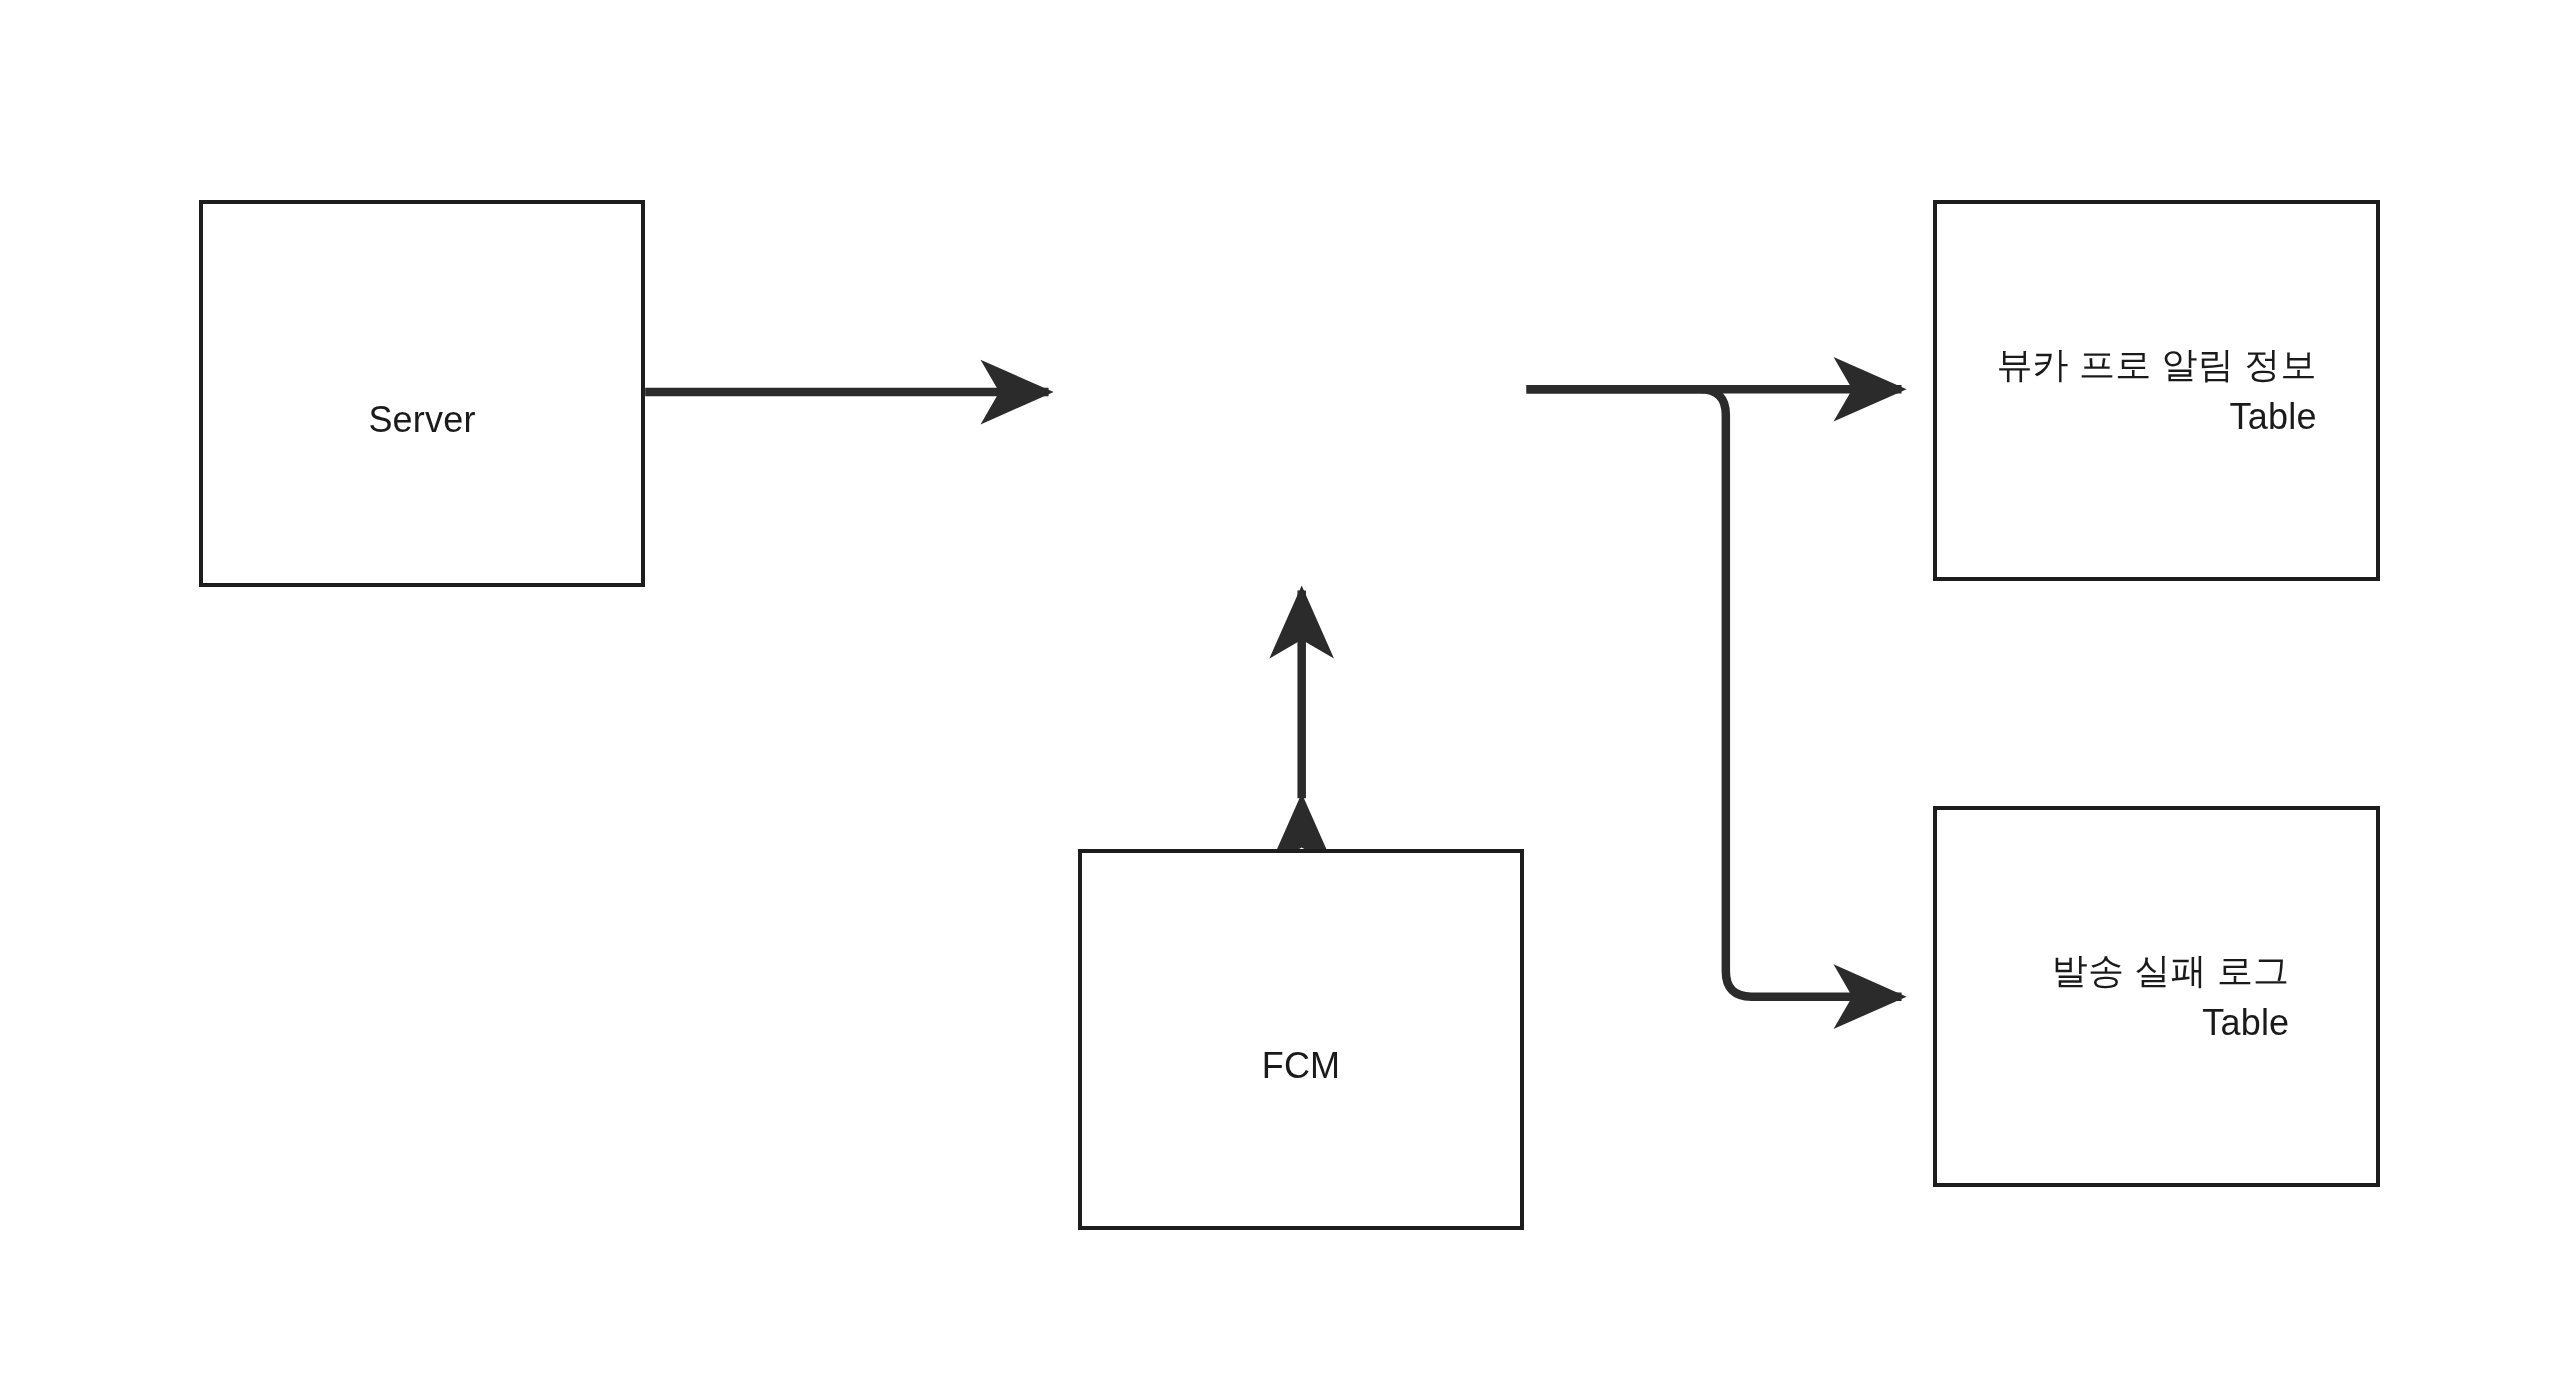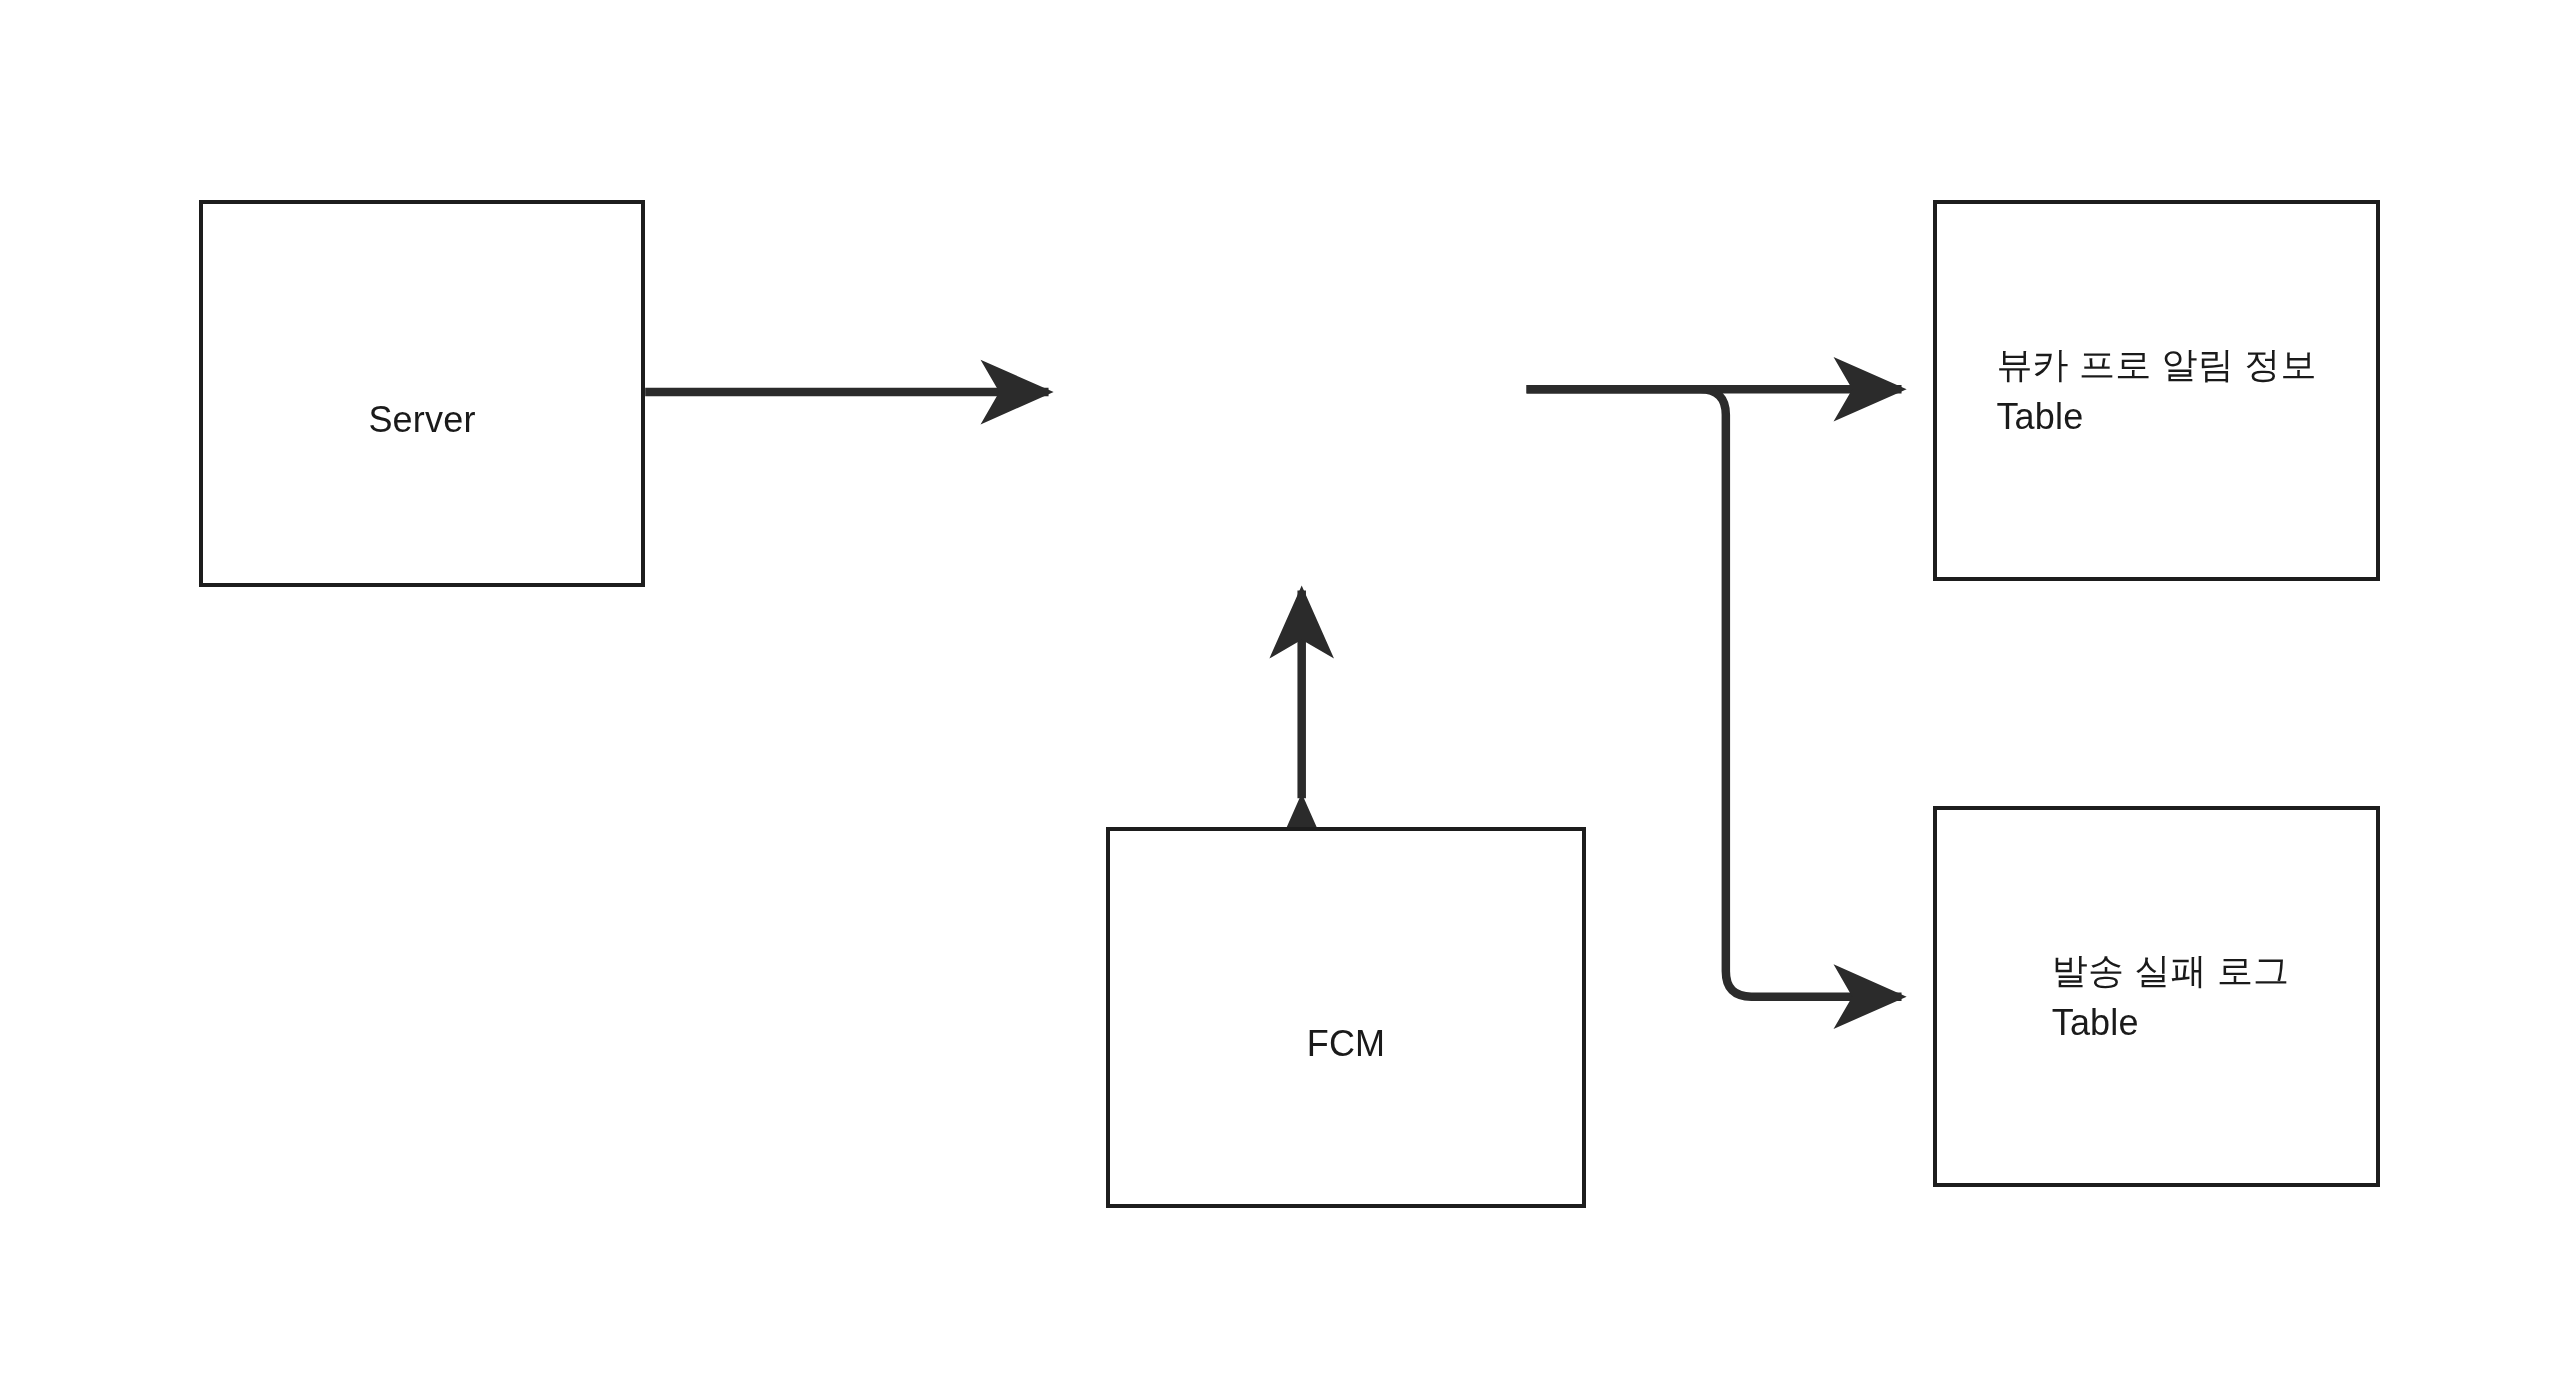--- a/index.html
+++ b/index.html
@@ -27,21 +27,21 @@
     pointer-events: none;
   }
   .node {
     position: absolute;
     box-sizing: border-box;
     background: #ffffff;
     border: 4.7px solid #1d1d1d;
     display: flex;
     align-items: center;
     justify-content: center;
-    text-align: left;
+    text-align: right;
   }
   .node-label {
     font-size: 36px;
     line-height: 1.42;
     color: #1a1a1a;
     font-weight: 400;
     letter-spacing: 0.2px;
     white-space: pre-line;
   }
   .node-label-sub {
@@ -85,21 +85,21 @@
   </div>
 
 
   <div class="node" style="left:1933px; top:200px; width:447px; height:381px;">
     <div class="node-label">
       <span>뷰카 프로 알림 정보</span>
       <span class="node-label-sub">Table</span>
     </div>
   </div>
 
-  <div class="node" style="left:1078px; top:827px; width:480px; height:381px;margin-left:28px;">
+  <div class="node" style="left:1078px; top:849px; width:446px; height:381px;">
     <div class="node-label">
       <span>FCM</span>
     </div>
   </div>
 
   <div class="node" style="left:1933px; top:806px; width:447px; height:381px;padding-left:28px;">
     <div class="node-label">
       <span>발송 실패 로그</span>
       <span class="node-label-sub">Table</span>
     </div>

